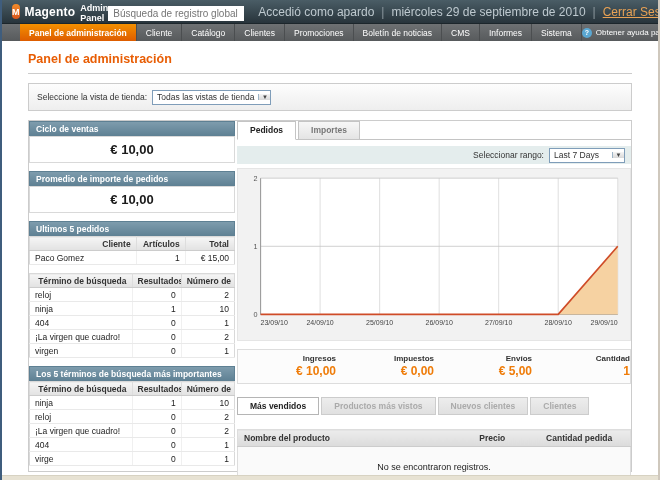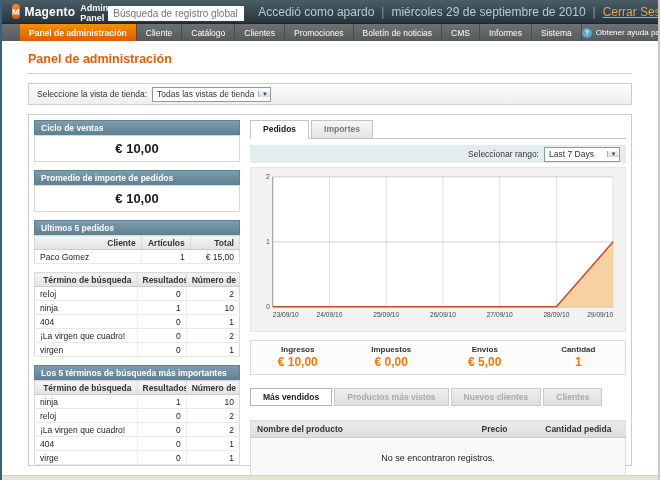--- a/index.html
+++ b/index.html
@@ -28,29 +28,29 @@
   .nav-item{display:flex;align-items:center;padding:0 9px;border-right:1px solid #4b4e50;cursor:pointer;white-space:nowrap}
   .nav-item.active{background:linear-gradient(#f49000,#dd5c00);font-weight:bold}
   .nav-help{margin-left:auto;display:flex;align-items:center;gap:4px;padding-right:10px;font-size:8px;white-space:nowrap}
   .help-icon{width:10px;height:10px;border-radius:50%;background:#5aa7d2;color:#fff;font-size:7px;font-weight:bold;
           display:flex;align-items:center;justify-content:center;flex:0 0 auto}
 
   
   .page{flex:1;padding:8px 26px 0}
   .title-row{border-bottom:1px solid #ccc;padding-bottom:6px;margin-bottom:9px}
   .page-title{color:#e85d04;font-size:12.5px;font-weight:bold}
-  .storebar{border:1px solid #ccc;background:linear-gradient(#fdfdfd,#eeeeee);height:22px;
+  .storebar{border:1px solid #ccc;background:linear-gradient(#fdfdfd,#eeeeee);height:28px;
           display:flex;align-items:center;padding:0 8px;font-size:8.5px;color:#333;margin-bottom:9px}
   .fselect{display:inline-flex;align-items:center;border:1px solid #7f9db9;background:#fff;height:15px;
           margin-left:5px;cursor:pointer}
   .fselect-text{font-size:8.5px;padding:1px 4px;display:flex;align-items:center;white-space:nowrap}
   .fselect-arrow{width:12px;background:linear-gradient(#f5f5f5,#d8d8d8);border-left:1px solid #9db4c7;
           font-size:6px;color:#444;display:flex;align-items:center;justify-content:center}
 
-  .content-panel{border:1px solid #ccc;padding:5px;display:flex;gap:10px;height:352px;background:#fff}
+  .content-panel{border:1px solid #ccc;display:flex;gap:2px;height:352px;background:#fff}
   .left-col{width:206px;flex:0 0 auto}
   .right-col{flex:1;min-width:0}
 
   
   .card{margin-bottom:8px}
   .card-head{background:linear-gradient(#7e9cad,#5e8093);color:#fff;font-size:8.5px;font-weight:bold;
           padding:2px 6px;border:1px solid #5e8093;border-bottom:none}
   .card-value{border:1px solid #d9d9d9;text-align:center;font-size:13px;font-weight:bold;color:#1a1a1a;
           padding:5px 0;background:#fff}
   table.mini{width:100%;border-collapse:collapse;font-size:8.5px;border:1px solid #d9d9d9;table-layout:fixed}
@@ -66,21 +66,21 @@
   .tabs{display:flex;gap:2px;position:relative;z-index:1}
   .tab{font-size:8.5px;font-weight:bold;padding:3px 12px 4px;border:1px solid #c4c4c4;cursor:pointer;
           background:linear-gradient(#f7f7f7,#e4e4e4);color:#777;margin-bottom:-1px}
   .tab.active{background:#fff;border-bottom:1px solid #fff;color:#222}
   .tabpanel{border-top:1px solid #c4c4c4;padding-top:6px}
   .rangebar{background:#e4eded;height:18px;display:flex;align-items:center;justify-content:flex-end;
           padding:0 6px;font-size:8.5px;color:#333}
   .chartbox{background:#f2f2f2;margin-top:4px;padding:4px;border:1px solid #e5e5e5}
   .chartbox svg{display:block;width:100%;height:auto;font-family:"Liberation Sans","DejaVu Sans",sans-serif}
   .totals{border:1px solid #ddd;margin-top:8px;display:flex;background:#fcfcfc;padding:4px 0 5px}
-  .total-cell{flex:1;text-align:center}
+  .total-cell{flex:1;text-align:right}
   .total-label{font-size:8px;font-weight:bold;color:#333}
   .total-value{font-size:12px;font-weight:bold;color:#ef7c09;margin-top:1px}
   .btabs{display:flex;gap:2px;margin-top:13px}
   .btab{font-size:8.5px;font-weight:bold;padding:3px 12px;border:1px solid #ccc;cursor:pointer;
           background:linear-gradient(#ededed,#e0e0e0);color:#aaa}
   .btab.active{background:#fff;color:#222;border-color:#b5b5b5}
   table.grid{width:100%;border-collapse:collapse;font-size:8.5px;margin-top:14px;border:1px solid #ddd;table-layout:fixed}
   .grid th{background:linear-gradient(#ececec,#dbdbdb);font-weight:bold;text-align:left;padding:3px 6px;
           border-bottom:1px solid #ccc;color:#333;overflow:hidden;white-space:nowrap}
   .grid .num{text-align:left}

